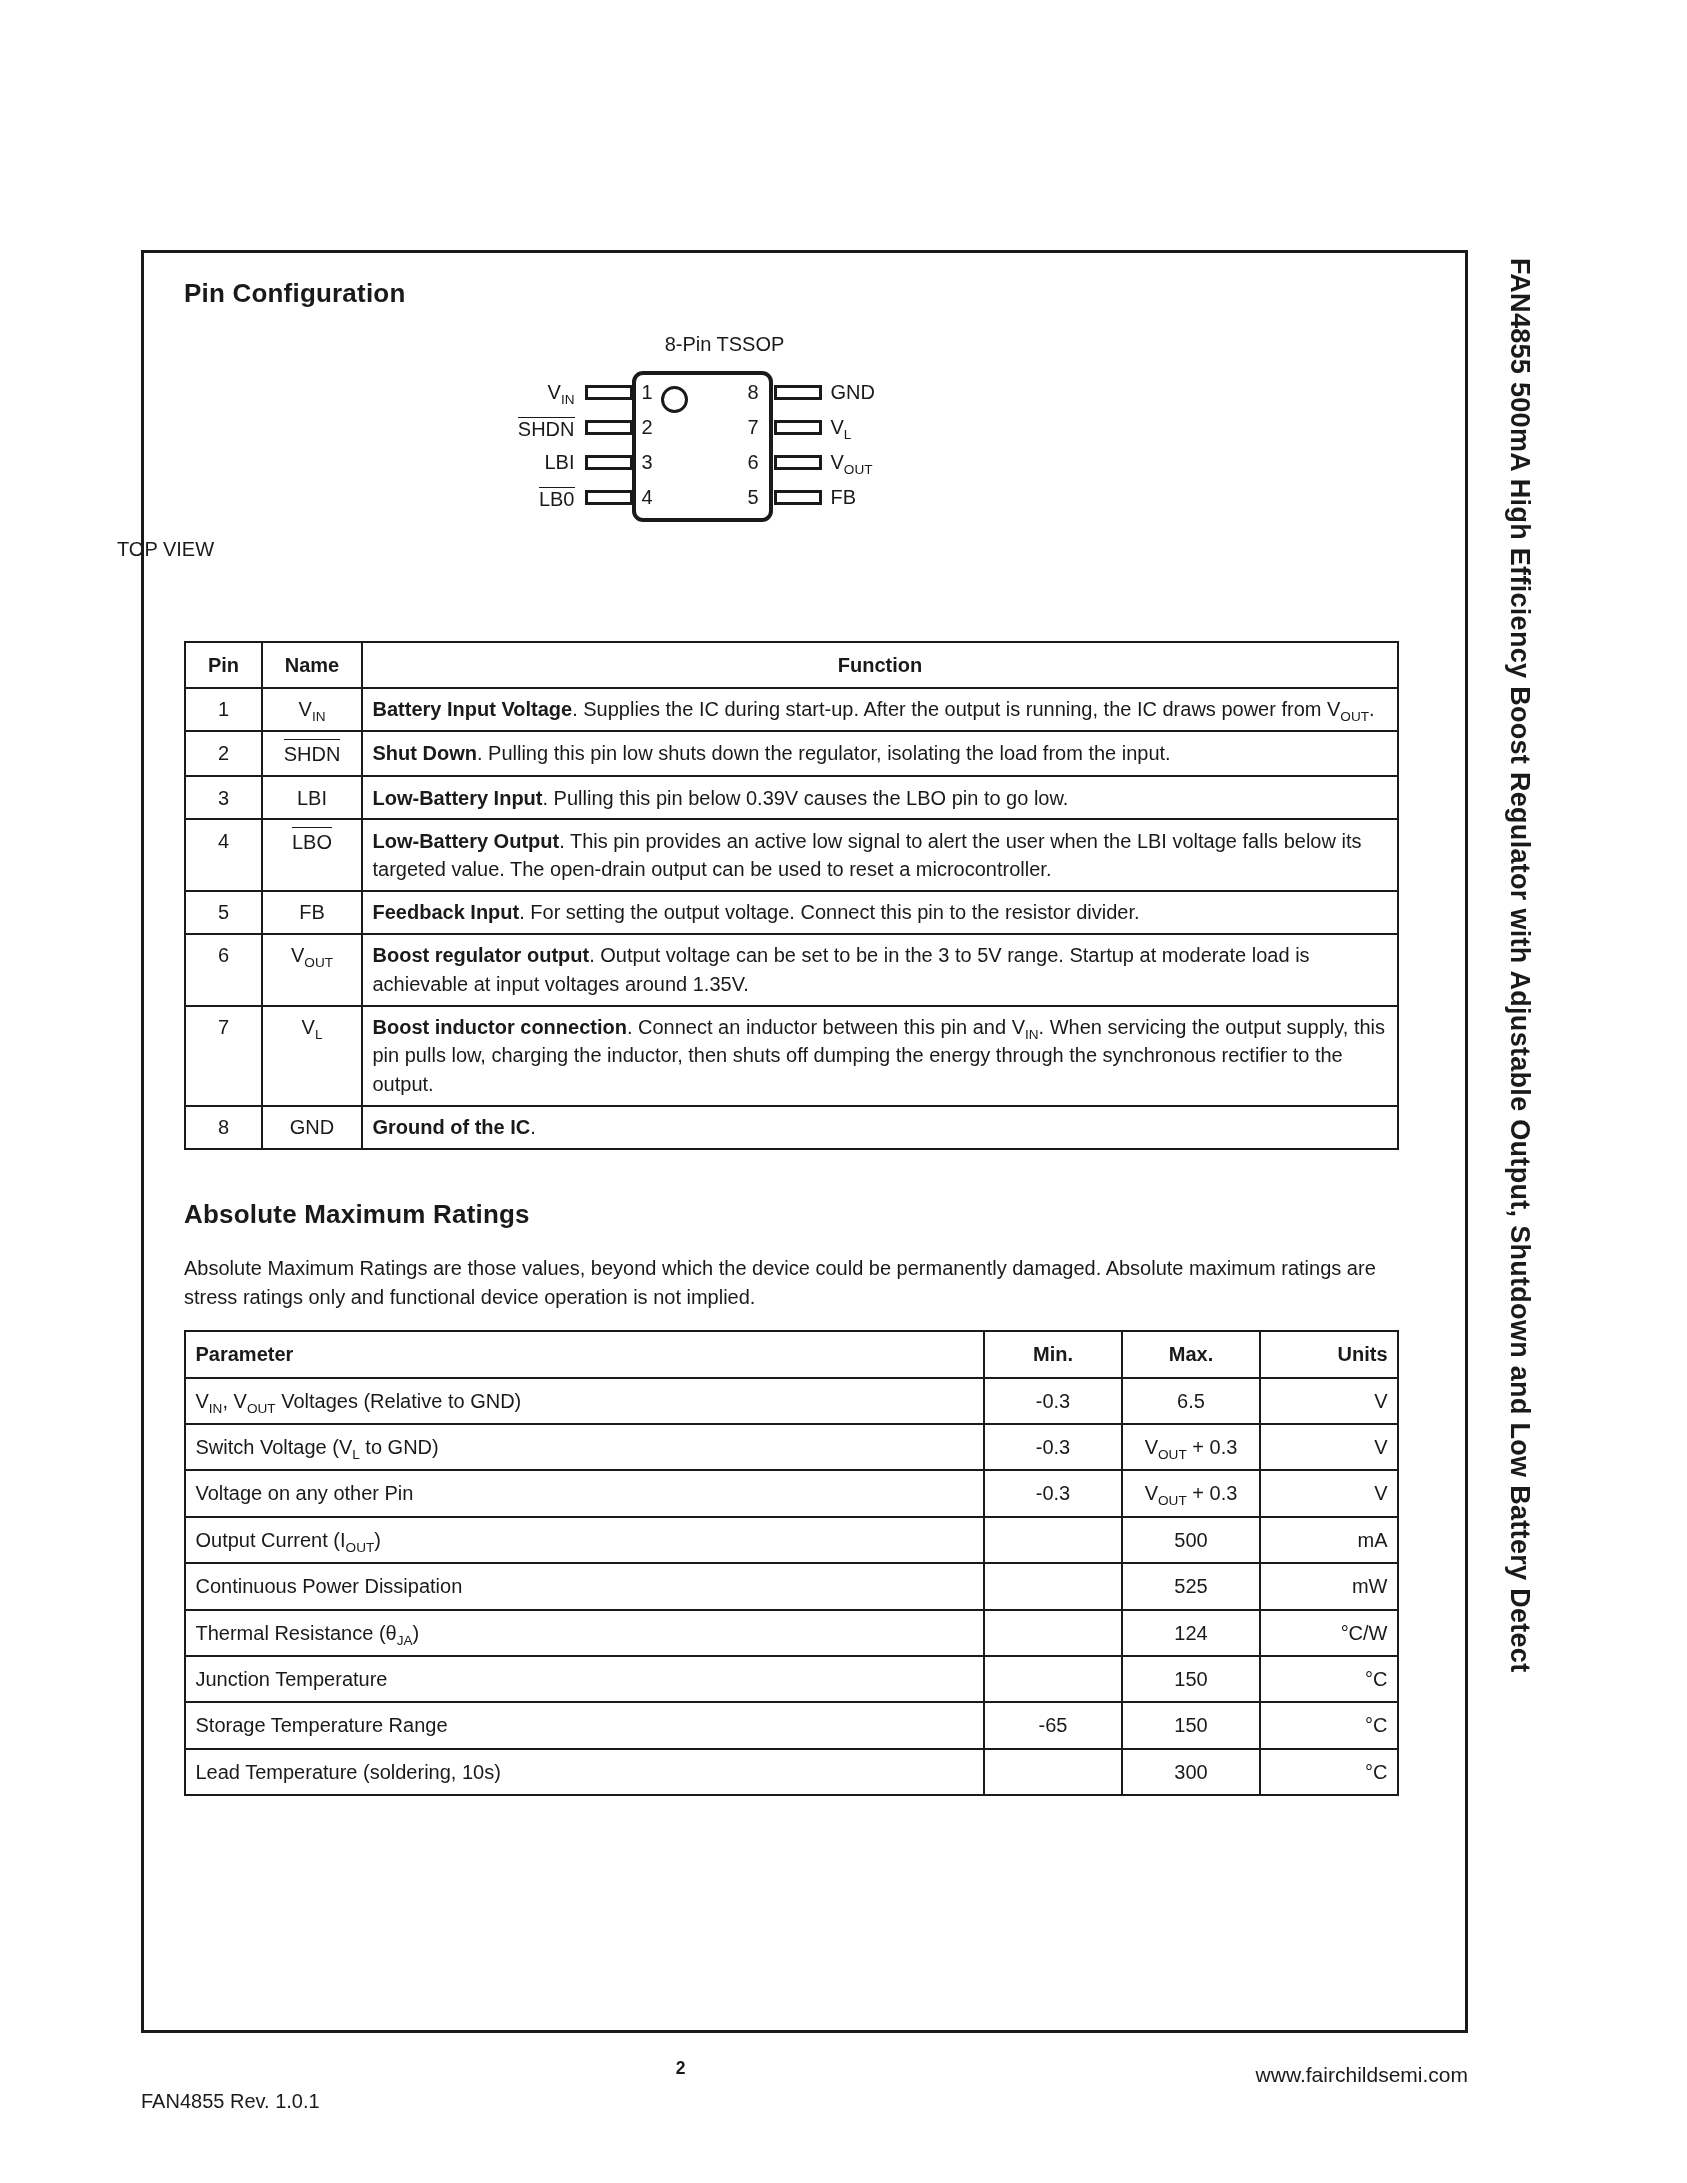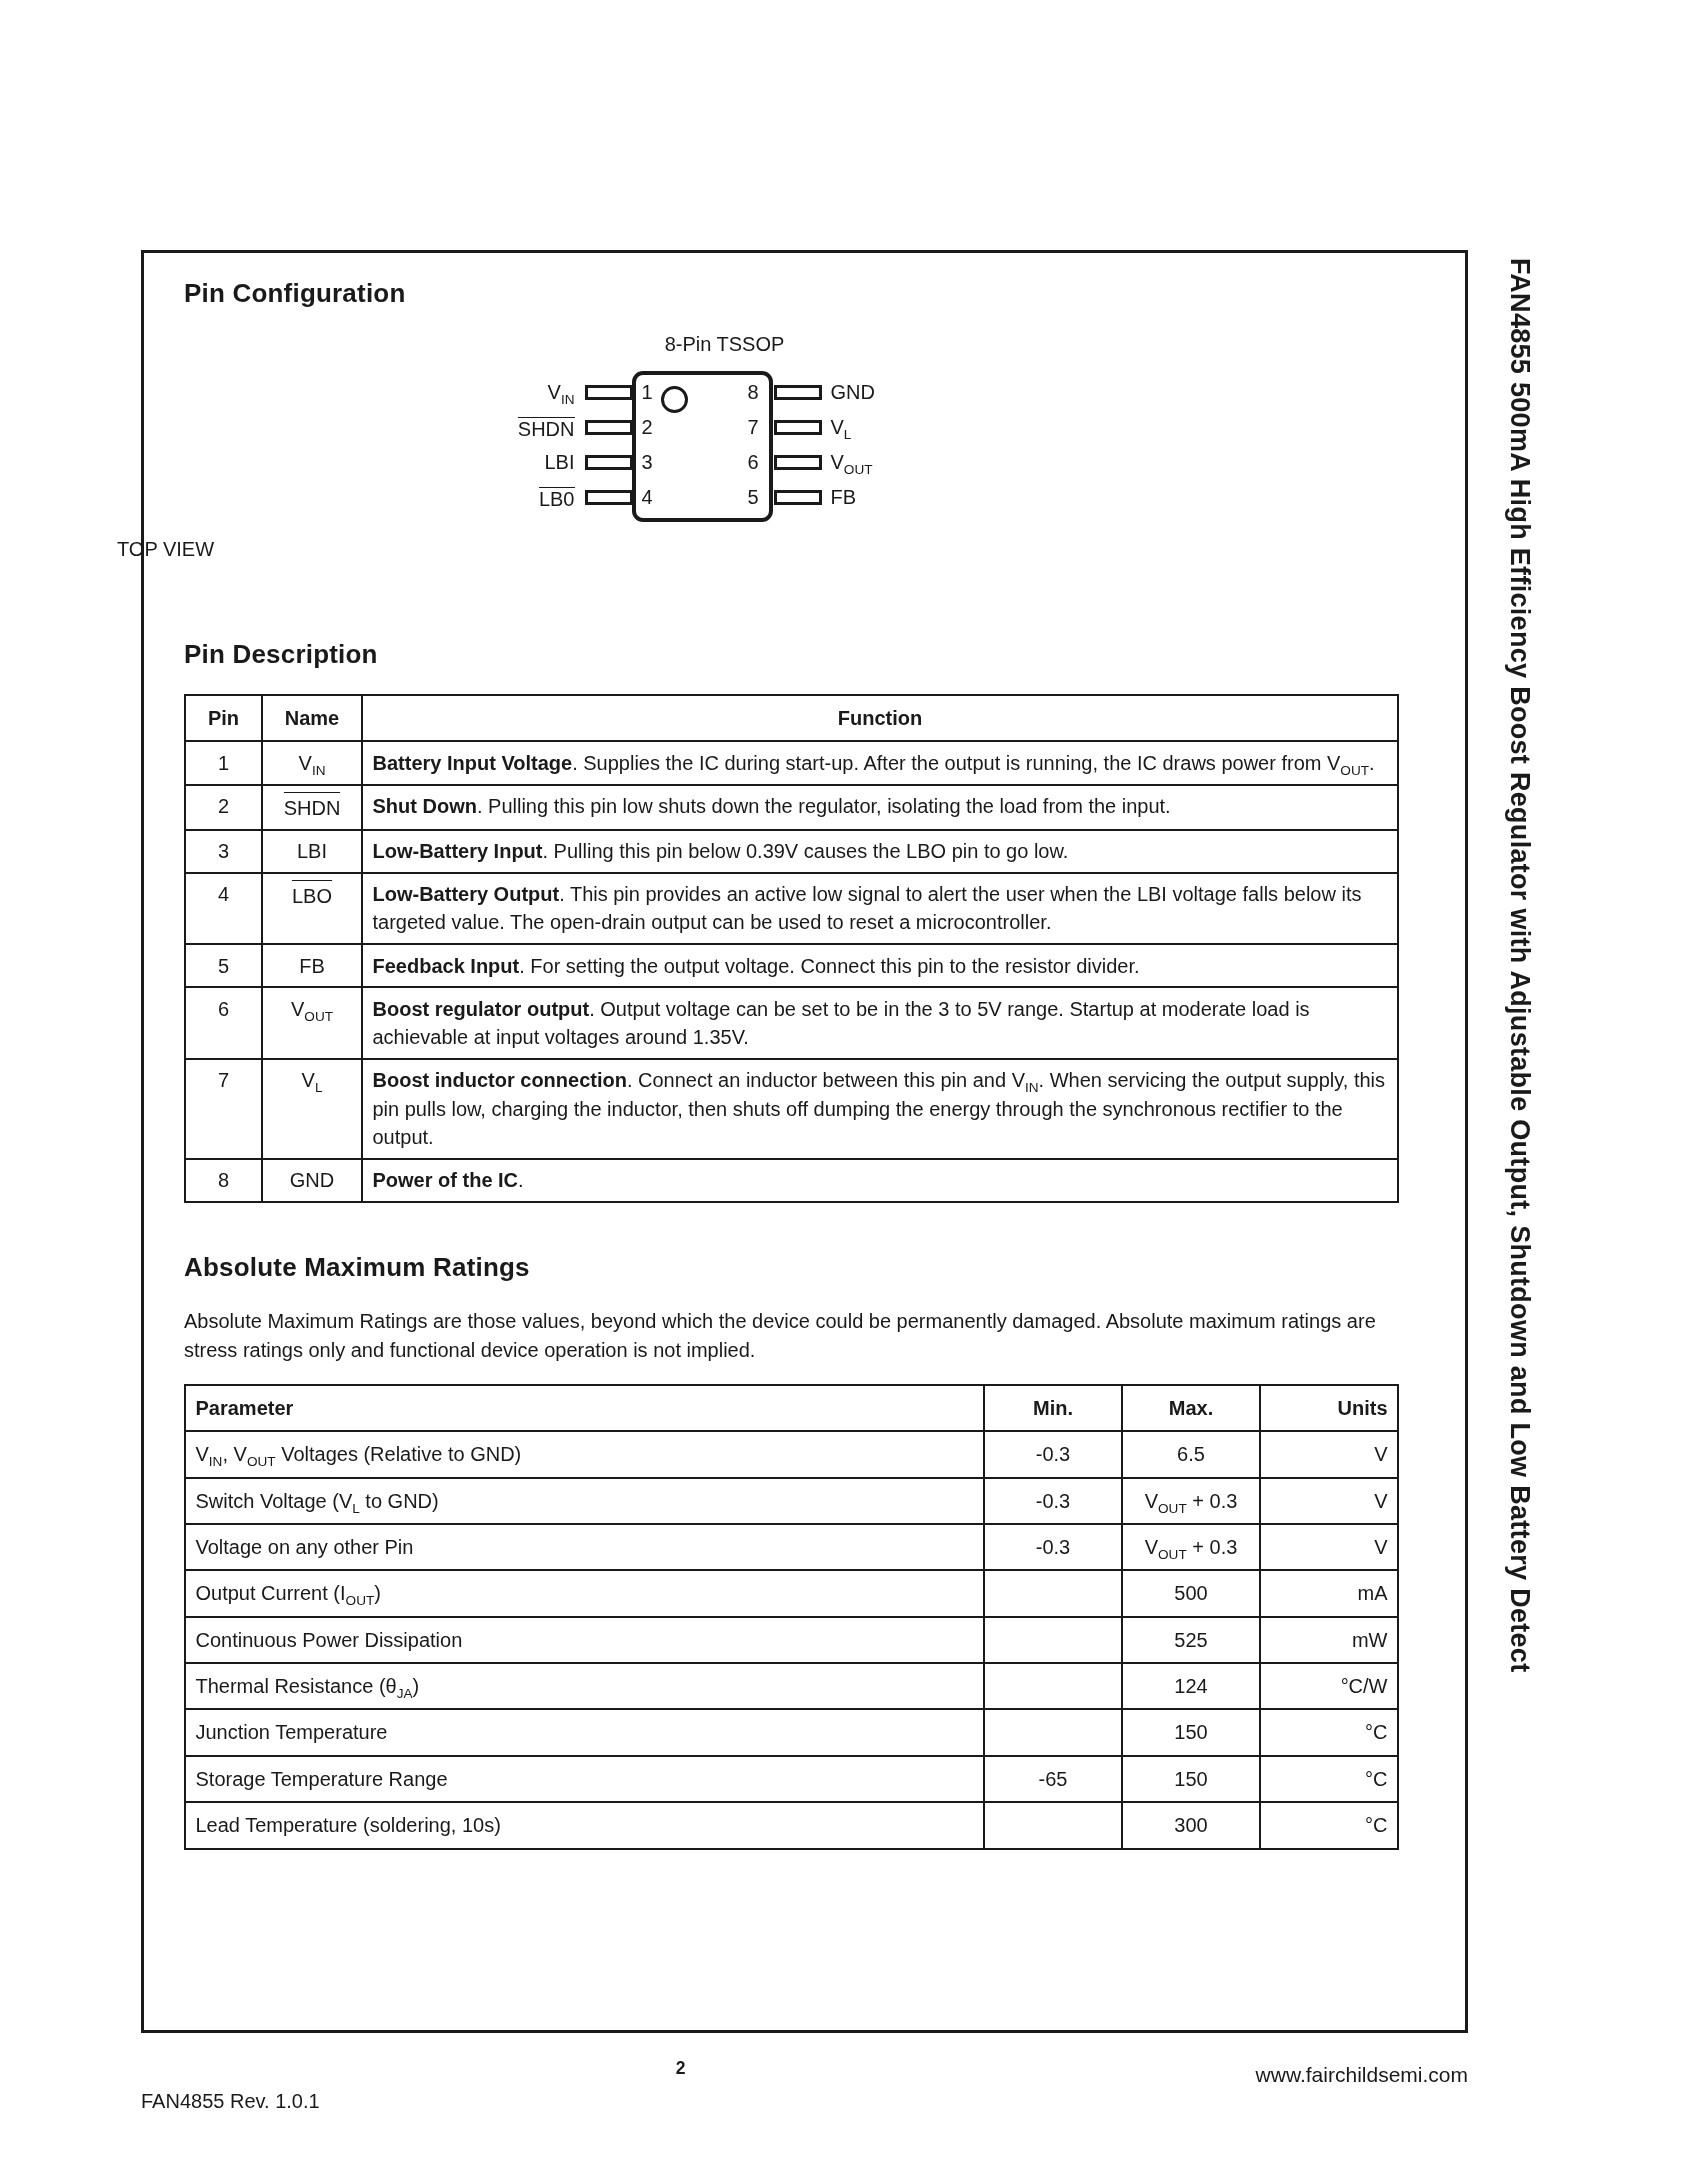--- a/index.html
+++ b/index.html
@@ -264,21 +264,20 @@
           <div class="pin-num right" style="top:116px">5</div>
           <div class="pin-label right" style="top:116px">FB</div>
         </div>
     </div>
 
     <div id="top-view-label">TOP VIEW</div>
   </div>
 
   <div class="block-gap-lg"></div>
 
-  <h2 class="section-heading">Pin Description</h2>
 
   <table id="pin-desc-table">
     <thead>
       <tr>
         <th class="c-pin">Pin</th>
         <th class="c-name">Name</th>
         <th class="c-func">Function</th>
       </tr>
     </thead>
     <tbody id="pin-desc-body">
@@ -313,21 +312,21 @@
           <td class="c-func"><span class="fn-title">Boost regulator output</span>. Output voltage can be set to be in the 3 to 5V range. Startup at moderate load is achievable at input voltages around 1.35V.</td>
         </tr>
         <tr>
           <td class="c-pin">7</td>
           <td class="c-name">V<sub>L</sub></td>
           <td class="c-func"><span class="fn-title">Boost inductor connection</span>. Connect an inductor between this pin and V<sub>IN</sub>. When servicing the output supply, this pin pulls low, charging the inductor, then shuts off dumping the energy through the synchronous rectifier to the output.</td>
         </tr>
         <tr>
           <td class="c-pin">8</td>
           <td class="c-name">GND</td>
-          <td class="c-func"><span class="fn-title">Power of the IC</span>.</td>
+          <td class="c-func"><span class="fn-title">Ground of the IC</span>.</td>
         </tr>
       </tbody>
   </table>
 
   <div class="block-gap-md"></div>
 
   <h2 class="section-heading">Absolute Maximum Ratings</h2>
 
   <p class="intro-par">Absolute Maximum Ratings are those values, beyond which the device could be permanently damaged. Absolute maximum ratings are stress ratings only and functional device operation is not implied.</p>
 

